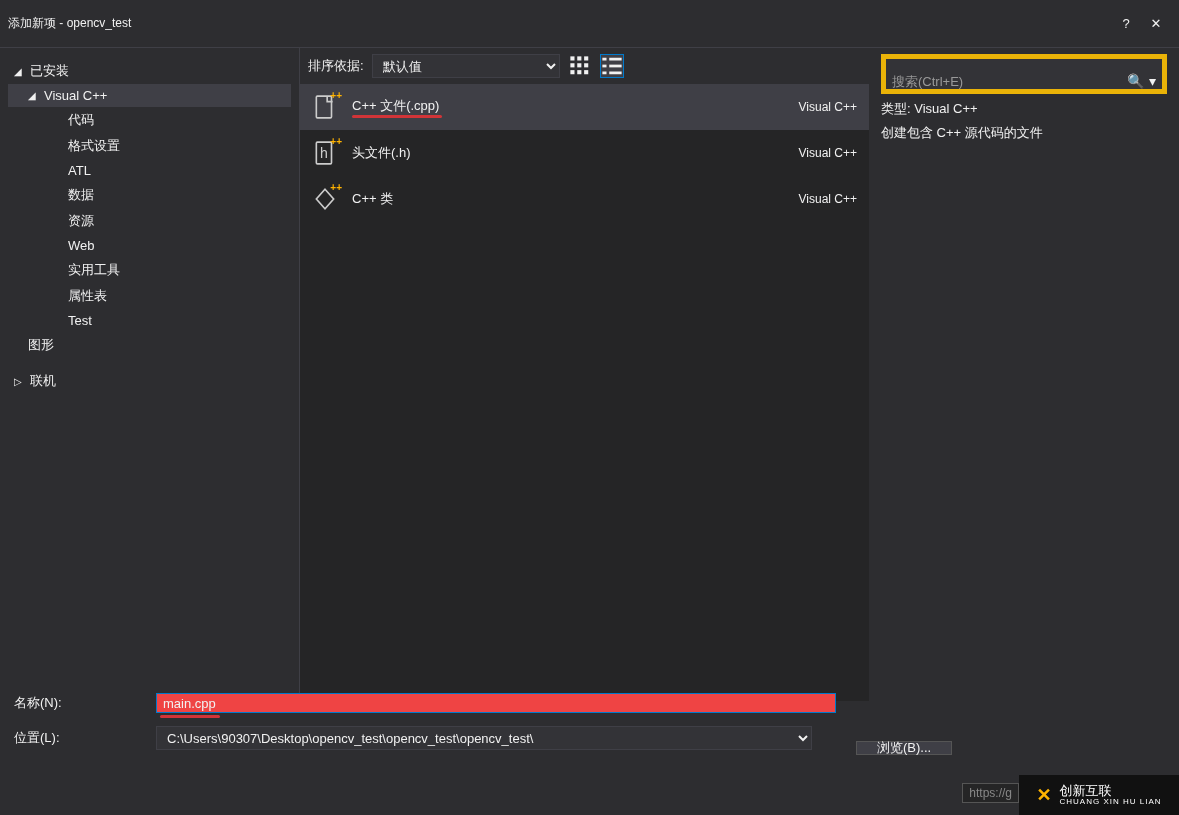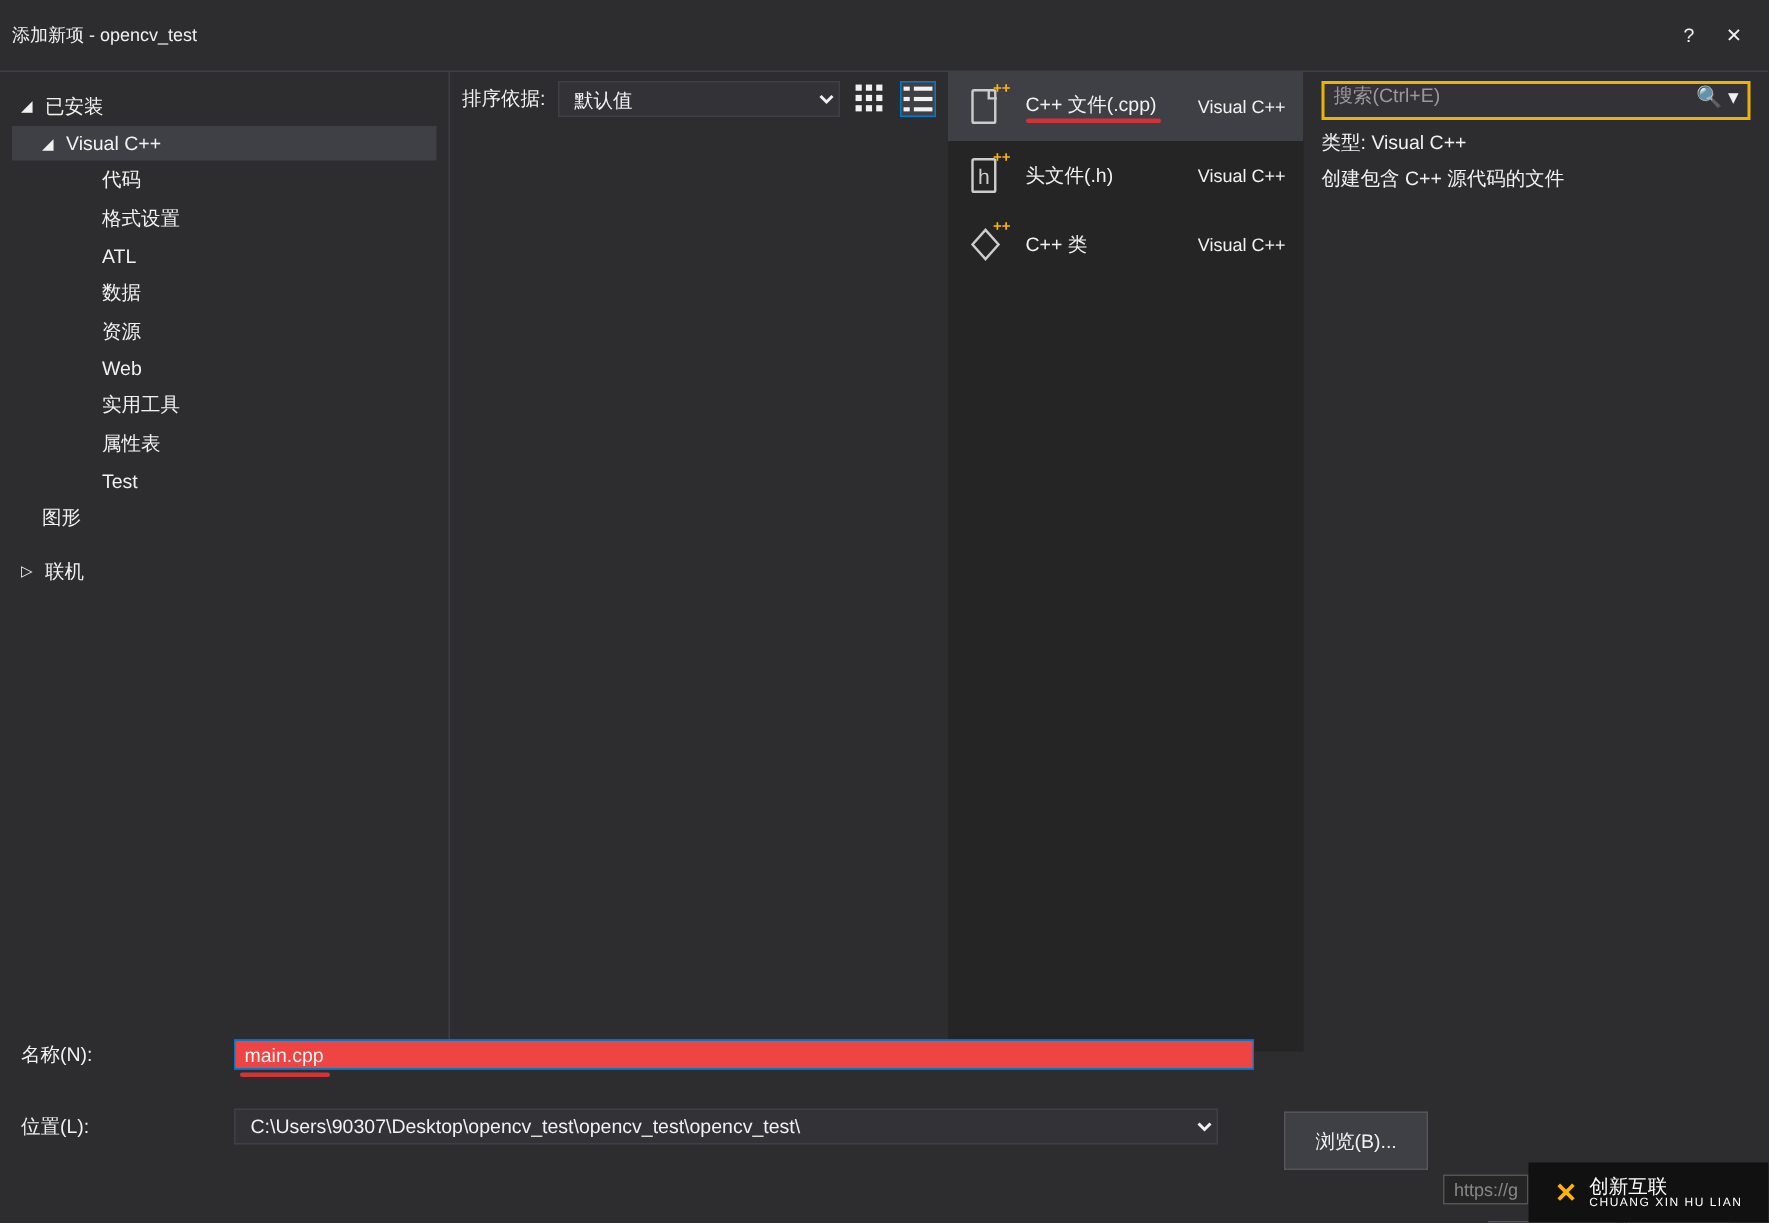--- a/index.html
+++ b/index.html
@@ -13,54 +13,54 @@
 
 .main { display:flex; height:calc(100% - 32px - 130px); }
 
 .sidebar { width:300px; padding:10px 8px; border-right:1px solid #3f3f46; }
 .tree-item { padding:4px 6px; color:#f1f1f1; cursor:default; display:flex; align-items:center; gap:4px; }
 .tree-item.selected { background:#3f3f46; }
 .tree-item .tri { font-size:10px; display:inline-block; width:12px; }
 .indent1 { padding-left:20px; }
 .indent2 { padding-left:60px; }
 
-.center-col { flex:1; display:flex; flex-direction:row; }
+.center-col { flex:1; display:flex; flex-direction:column; }
 
 .toolbar { height:36px; display:flex; align-items:center; gap:8px; padding:0 8px; }
 .toolbar .lbl { color:#f1f1f1; }
 .toolbar select.sortdd { background:#333337; color:#f1f1f1; border:1px solid #3f3f46; height:24px; width:188px; padding:0 6px; }
 .toolbar .viewbtn { width:24px; height:24px; border:1px solid transparent; display:flex; align-items:center; justify-content:center; color:#f1f1f1; }
 .toolbar .viewbtn.active { border:1px solid #007acc; background:#3f3f46; }
 
 .templates { flex:1; background:#252526; overflow:auto; }
 .tmpl-row { display:flex; align-items:center; height:46px; padding:0 12px; gap:14px; cursor:default; }
 .tmpl-row.selected { background:#3f3f46; }
 .tmpl-row .icon { width:26px; height:26px; display:flex; align-items:center; justify-content:center; position:relative; }
 .tmpl-row .icon svg { width:26px; height:26px; }
 .tmpl-row .name { flex:1; color:#f1f1f1; }
 .tmpl-row .lang { color:#f1f1f1; font-size:12px; }
 .underline-red { height:3px; background:#d13438; width:90px; border-radius:2px; }
 
 .rightpane { width:310px; padding:6px 12px; display:flex; flex-direction:column; gap:6px; }
-.searchbox { height:26px; background:#333337; border:2px solid #eab308; display:flex; align-items:flex-start; padding:0 6px; }
+.searchbox { height:40px; background:#333337; border:5px solid #eab308; display:flex; align-items:flex-end; padding:0 6px; }
 .searchbox input { flex:1; background:transparent; border:none; color:#f1f1f1; outline:none; }
 .searchbox input::placeholder { color:#999; }
 .searchbox .sicon { color:#f1f1f1; font-size:14px; }
 .info-line { color:#f1f1f1; font-size:13px; }
 
 
 .bottom { position:absolute; left:0; right:12px; bottom:0; height:130px; padding:8px 14px; display:flex; flex-direction:column; gap:8px; }
 .form-row { display:flex; align-items:center; gap:12px; }
 .form-row .flabel { width:130px; color:#f1f1f1; }
 .form-row .fin-wrap { position:relative; width:680px; }
 .form-row input.fin { width:100%; height:20px; background:#ef4444; border:1px solid #3f3f46; color:#f1f1f1; padding:0 6px; outline:none; }
 .form-row input.fin.focus { border:1px solid #007acc; }
 .form-row select.fin { width:656px; height:24px; background:#333337; border:1px solid #3f3f46; color:#f1f1f1; padding:0 6px; }
 .form-row .underline-small { position:absolute; left:4px; top:22px; width:60px; height:3px; background:#d13438; border-radius:2px; }
-.btn-vs { height:39px; padding:0 20px; background:#3f3f46; border:1px solid #555; color:#f1f1f1; cursor:default; display:inline-flex; align-items:center;margin-top:20px; }
+.btn-vs { height:14px; padding:0 20px; background:#3f3f46; border:1px solid #555; color:#f1f1f1; cursor:default; display:inline-flex; align-items:center;margin-top:20px; }
 .btn-row { display:flex; justify-content:flex-end; gap:8px; margin-top:6px; }
 
 
 .logo { position:absolute; right:0; bottom:0; width:160px; height:40px; background:#111; display:flex; align-items:center; justify-content:center; gap:8px; }
 .logo .mark { color:#ffb300; font-weight:bold; font-size:18px; }
 .logo .txt { color:#fff; font-size:13px; line-height:12px; }
 .logo .sub { color:#fff; font-size:8px; letter-spacing:1px; }
 .httpsmark { position:absolute; right:160px; bottom:12px; color:#888; font-size:12px; border:1px solid #555; padding:2px 6px; background:#252526; }
 
 .plus-badge { position:absolute; top:-4px; right:-4px; color:#ffb300; font-size:10px; font-weight:bold; }

